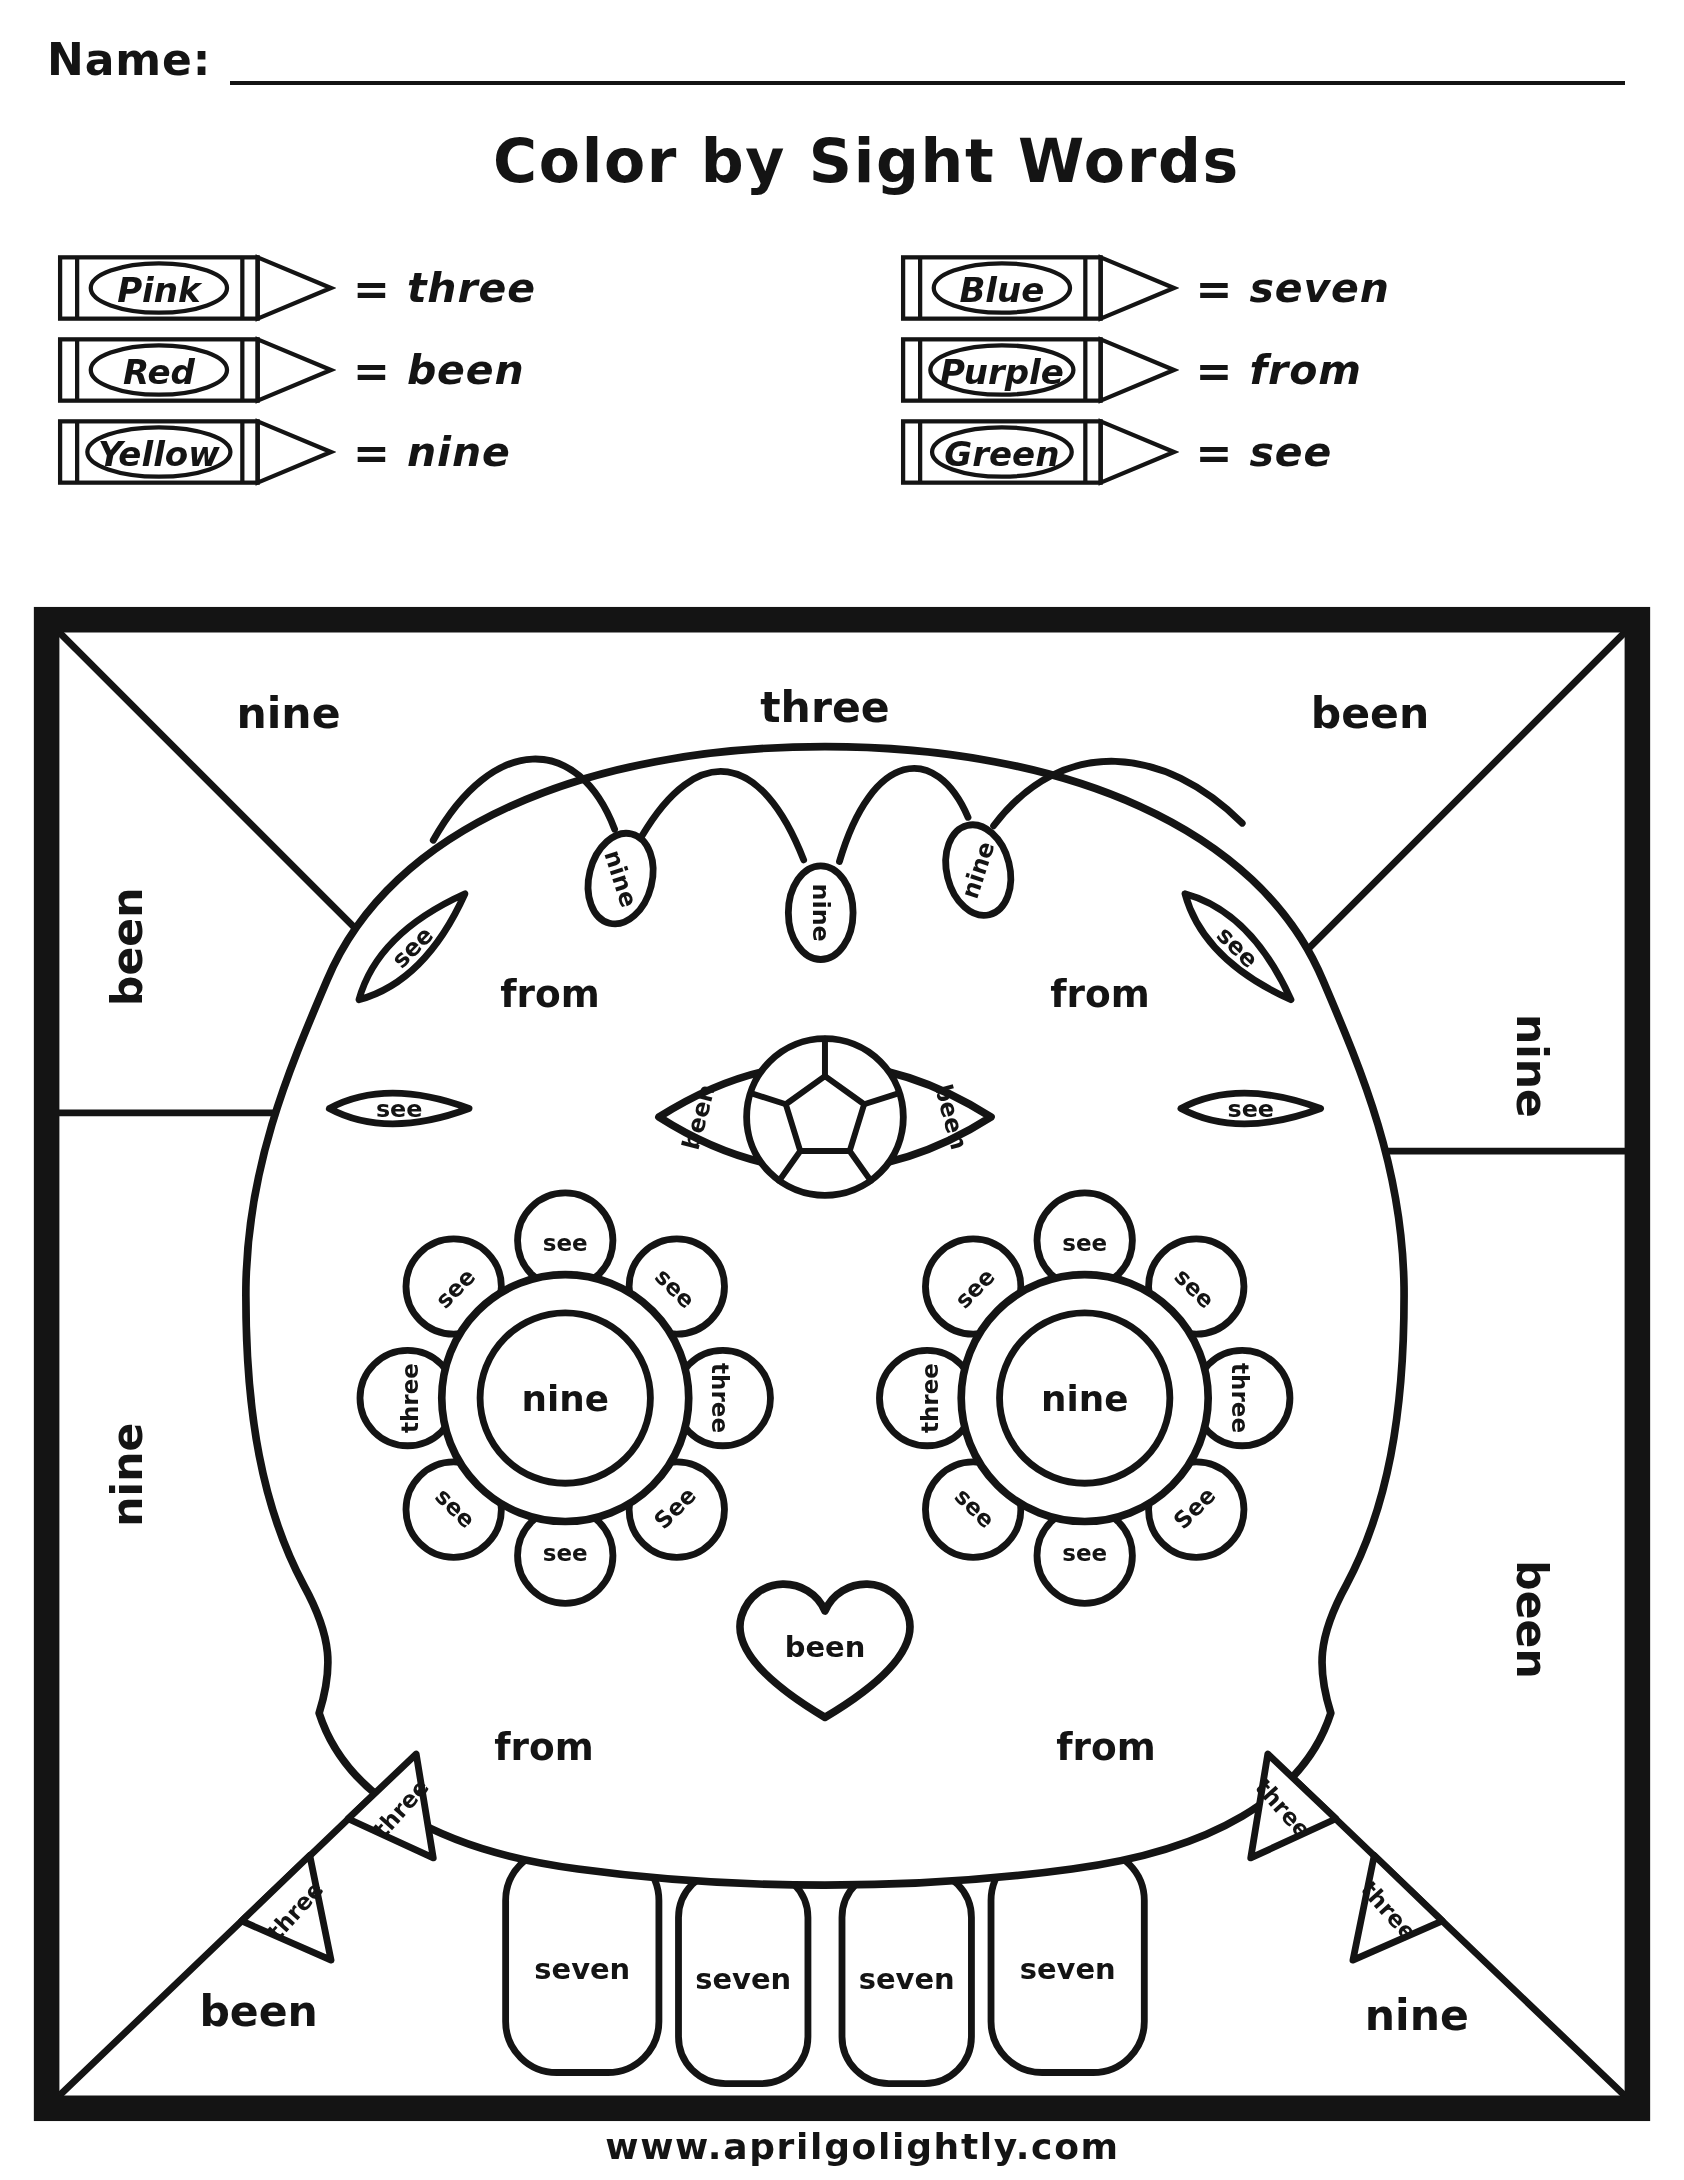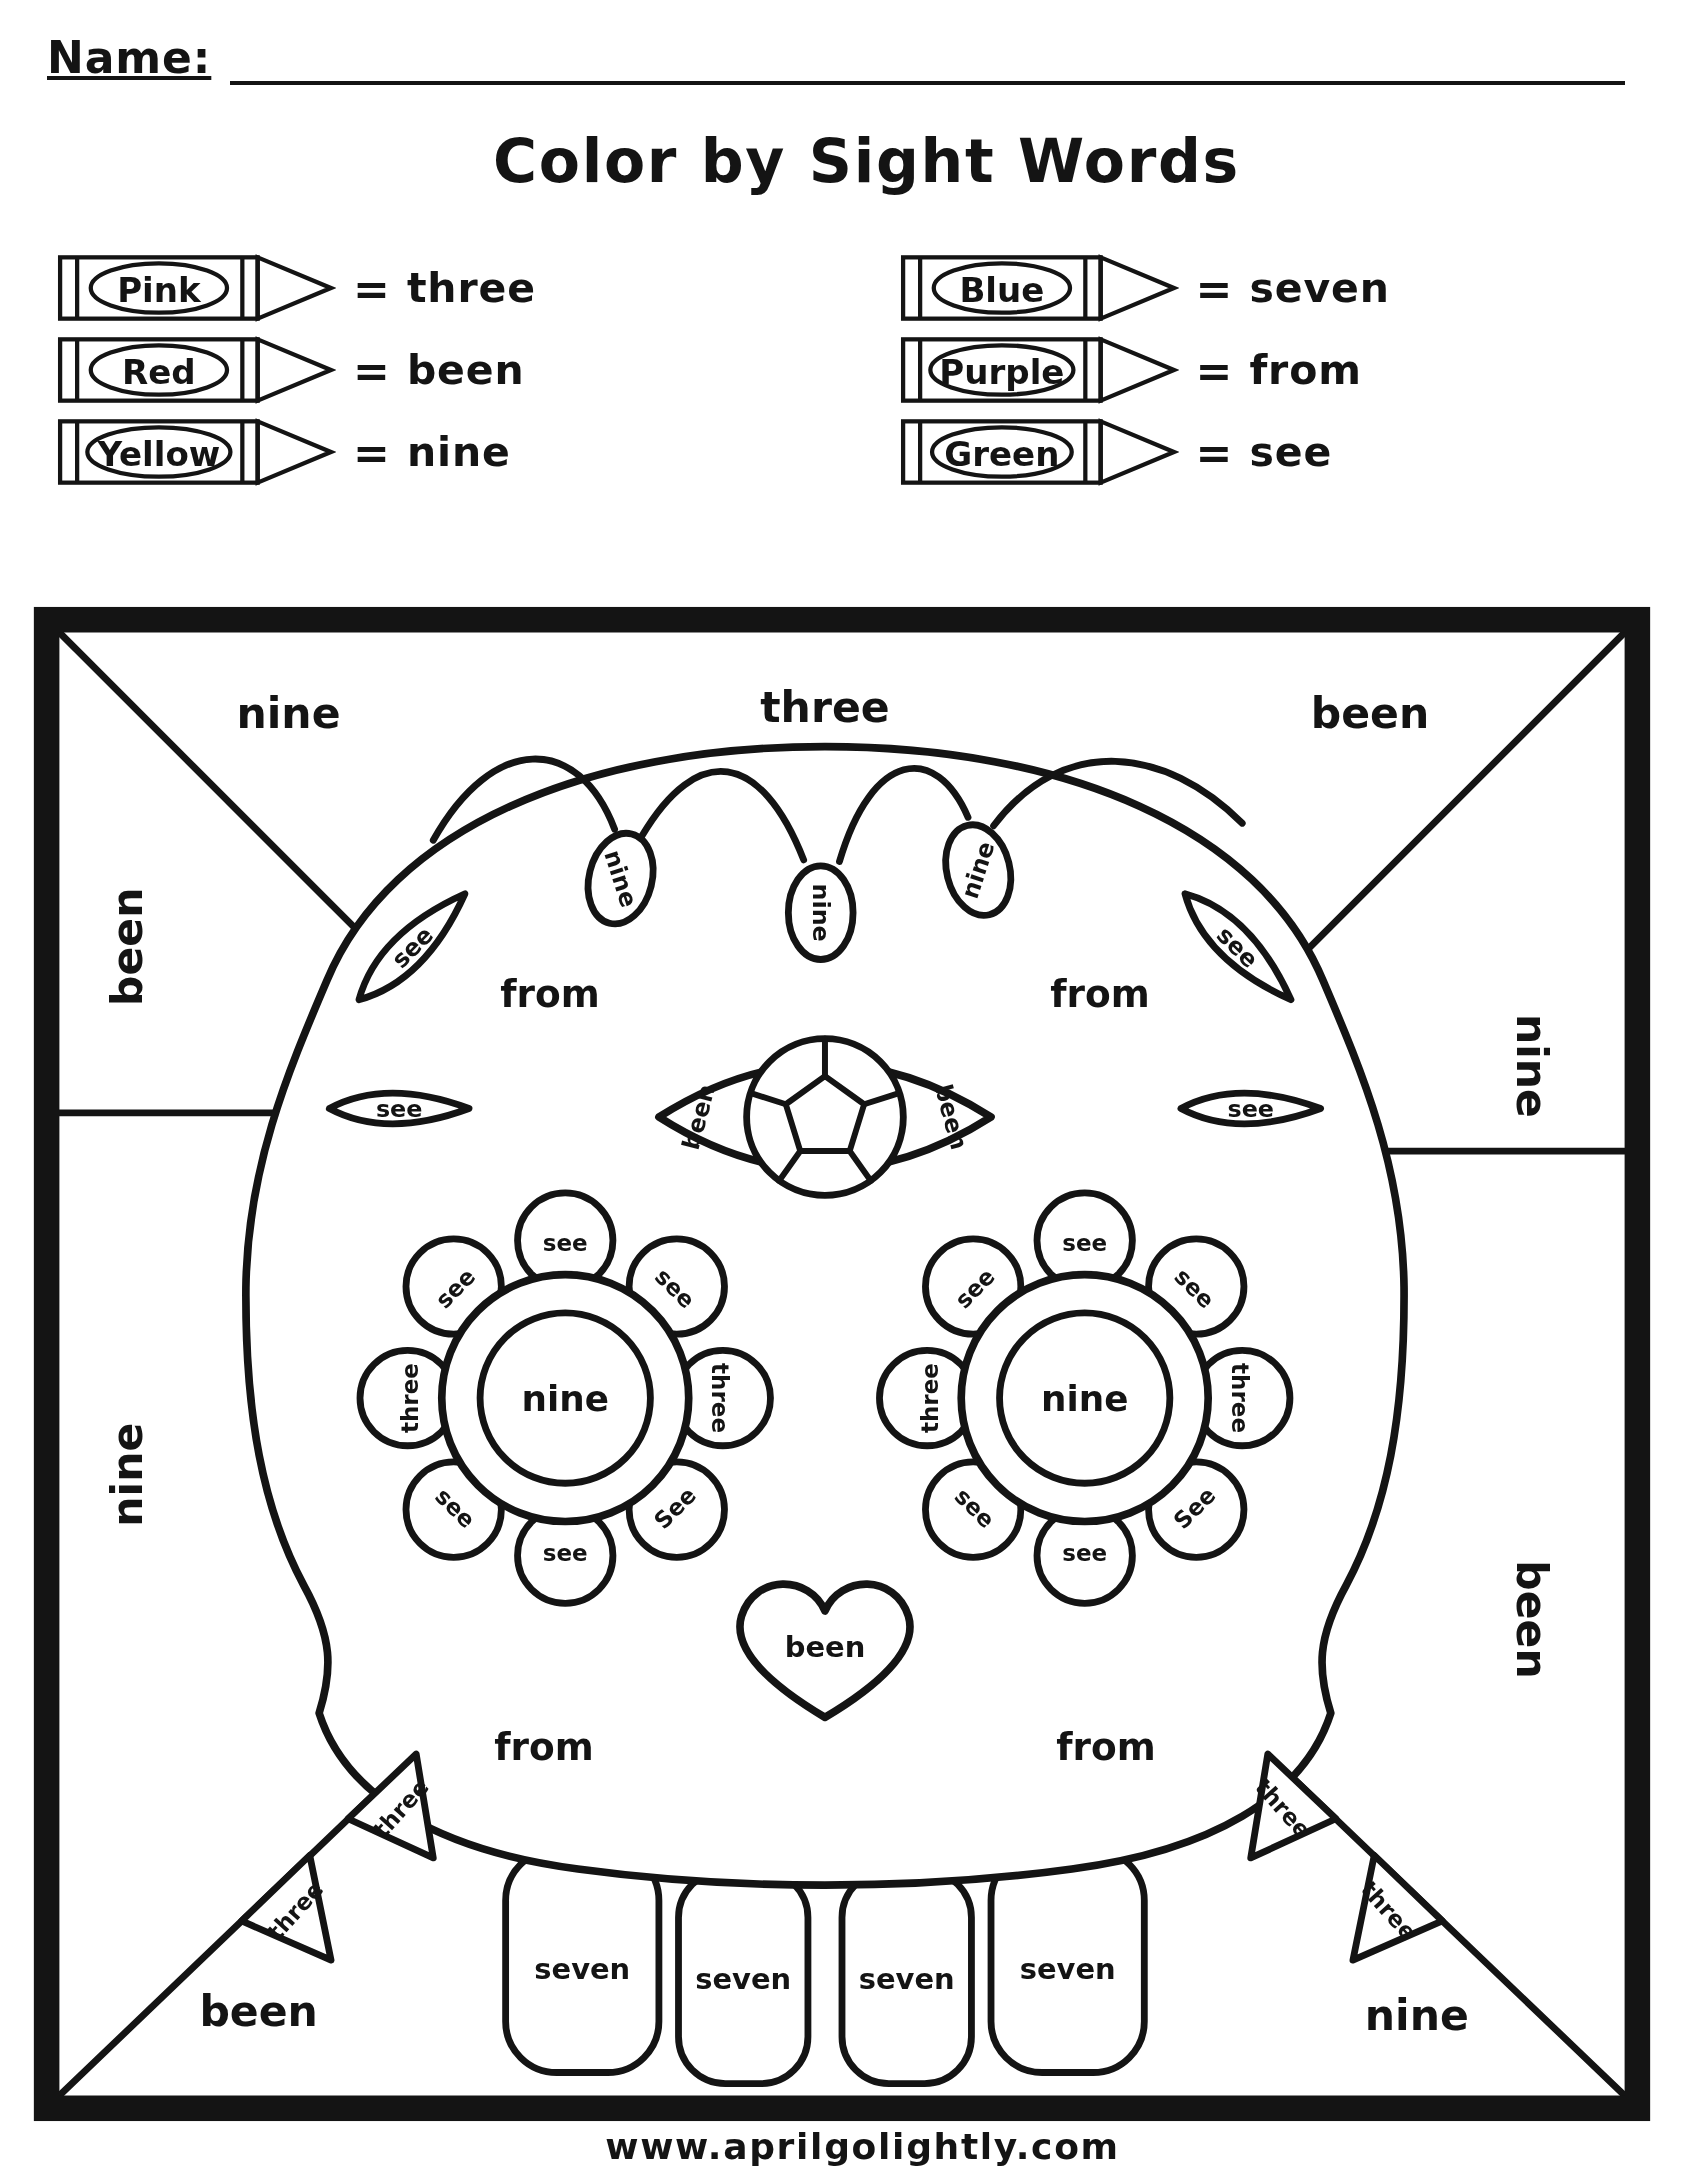--- a/index.html
+++ b/index.html
@@ -1,26 +1,26 @@
 <!DOCTYPE html>
 <html style="font-size:13.6px"><head>
 <meta charset="utf-8">
 <style>
   html,body{margin:0;padding:0;background:#ffffff;}
   body{
     width:1685px;height:2181px;position:relative;
     font-family:"DejaVu Sans", sans-serif;color:#141414;
   }
-  .name-row{position:absolute;top:32px;left:47px;right:60px;display:flex;align-items:flex-start;text-decoration:underline;}
+  .name-row{position:absolute;top:32px;left:47px;right:60px;display:flex;align-items:flex-end;}
   .name-label{font-size:44px;font-weight:bold;letter-spacing:0.9px;}
   .name-line{flex:1;border-bottom:4.3px solid #141414;margin-left:19px;height:49px;}
   .title{position:absolute;top:126px;left:0;width:100%;text-align:center;
          font-size:60px;font-weight:bold;margin:0;letter-spacing:1.7px;padding-left:24px;}
   .legend{position:absolute;top:247px;left:55px;right:47px;
-          display:grid;grid-template-columns:1fr 1fr;column-gap:102px;row-gap:19px;}
+          display:grid;grid-template-columns:1fr 1fr;column-gap:102px;row-gap:19px;font-style:italic;}
   .legend-row{display:flex;align-items:center;gap:17px;}
   .crayon{width:281px;height:82px;flex:0 0 auto;}
   .crayon .stroke{fill:none;stroke:#141414;stroke-width:5;}
   .crayon text{font-size:40px;font-weight:bold;fill:#141414;text-anchor:middle;dominant-baseline:central;}
   .eq{font-size:44px;font-weight:bold;}
   .word{font-size:41px;font-weight:bold;letter-spacing:0.9px;}
   .picture{position:absolute;top:606px;left:33px;width:1618px;height:1516px;}
   .footer{position:absolute;top:2126px;left:0;width:100%;text-align:center;
           font-size:36px;font-weight:bold;letter-spacing:1.7px;margin-left:20px;}
   

